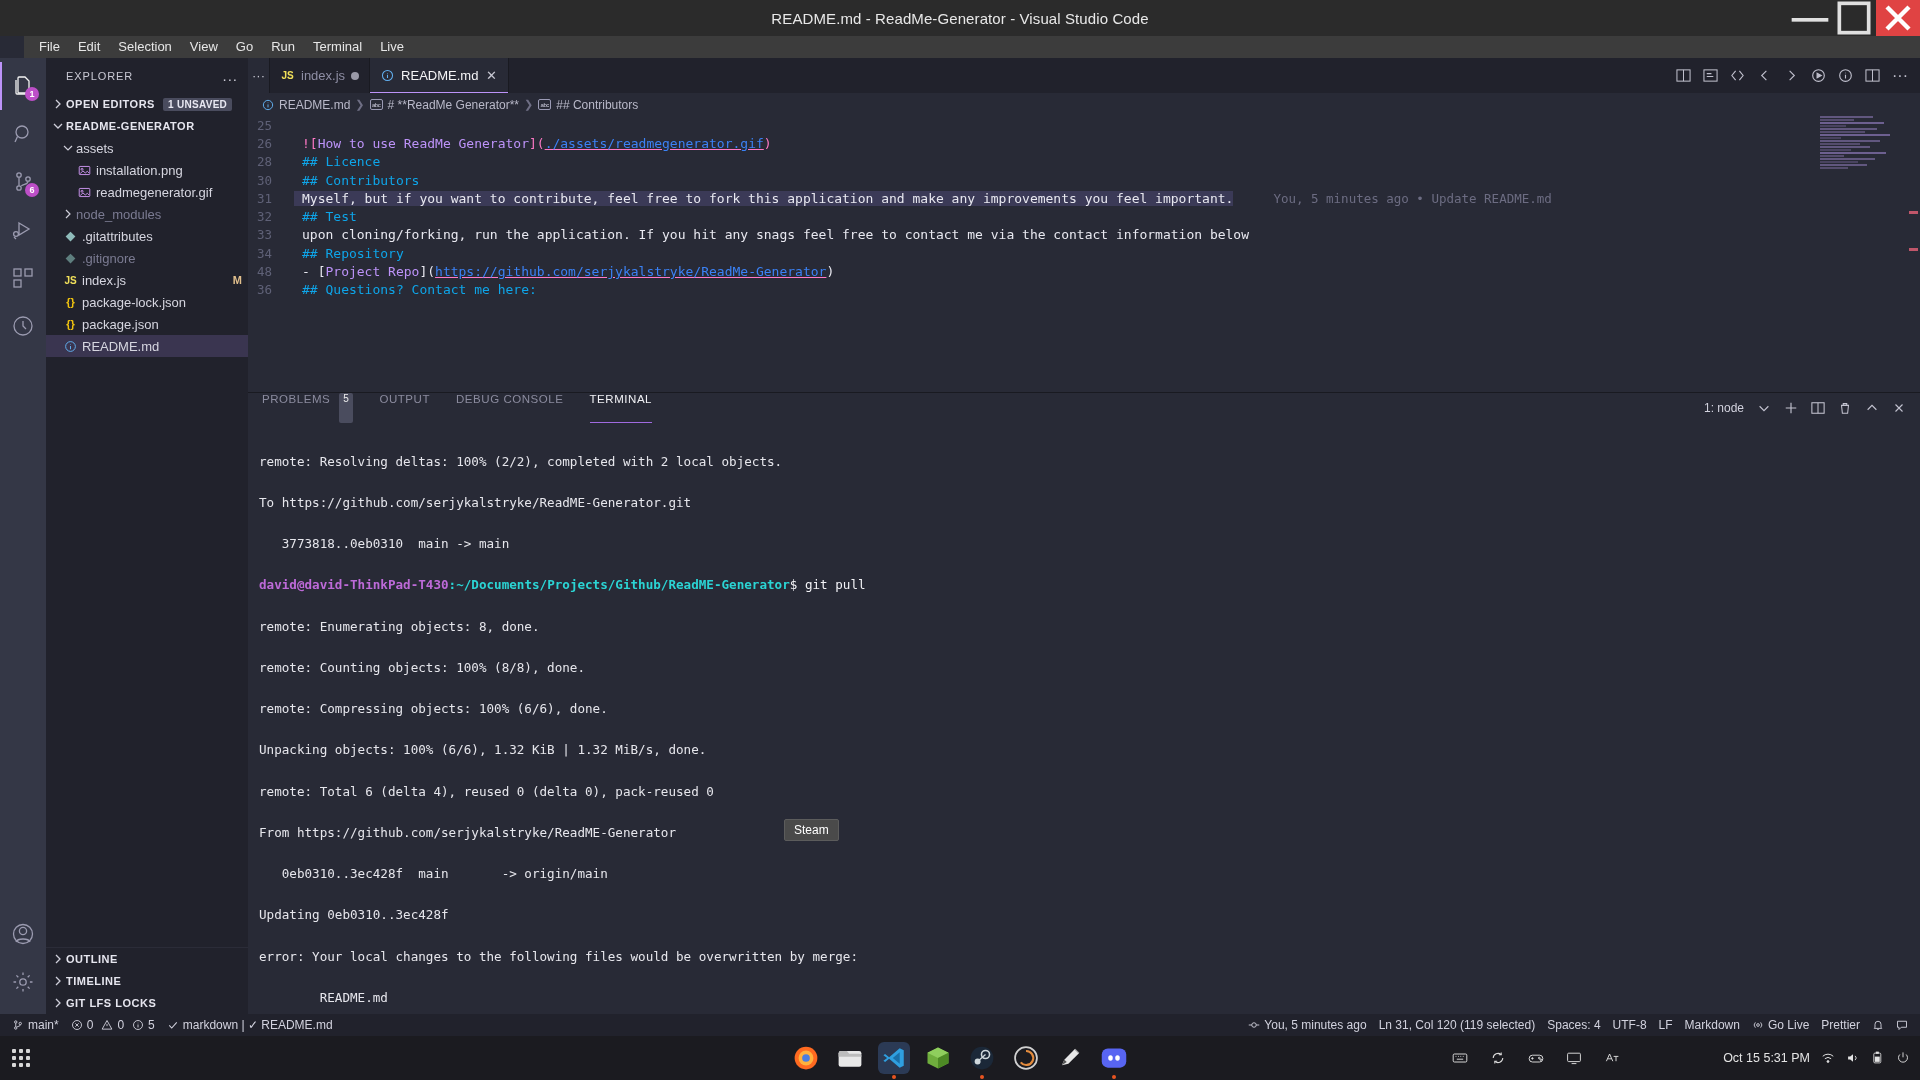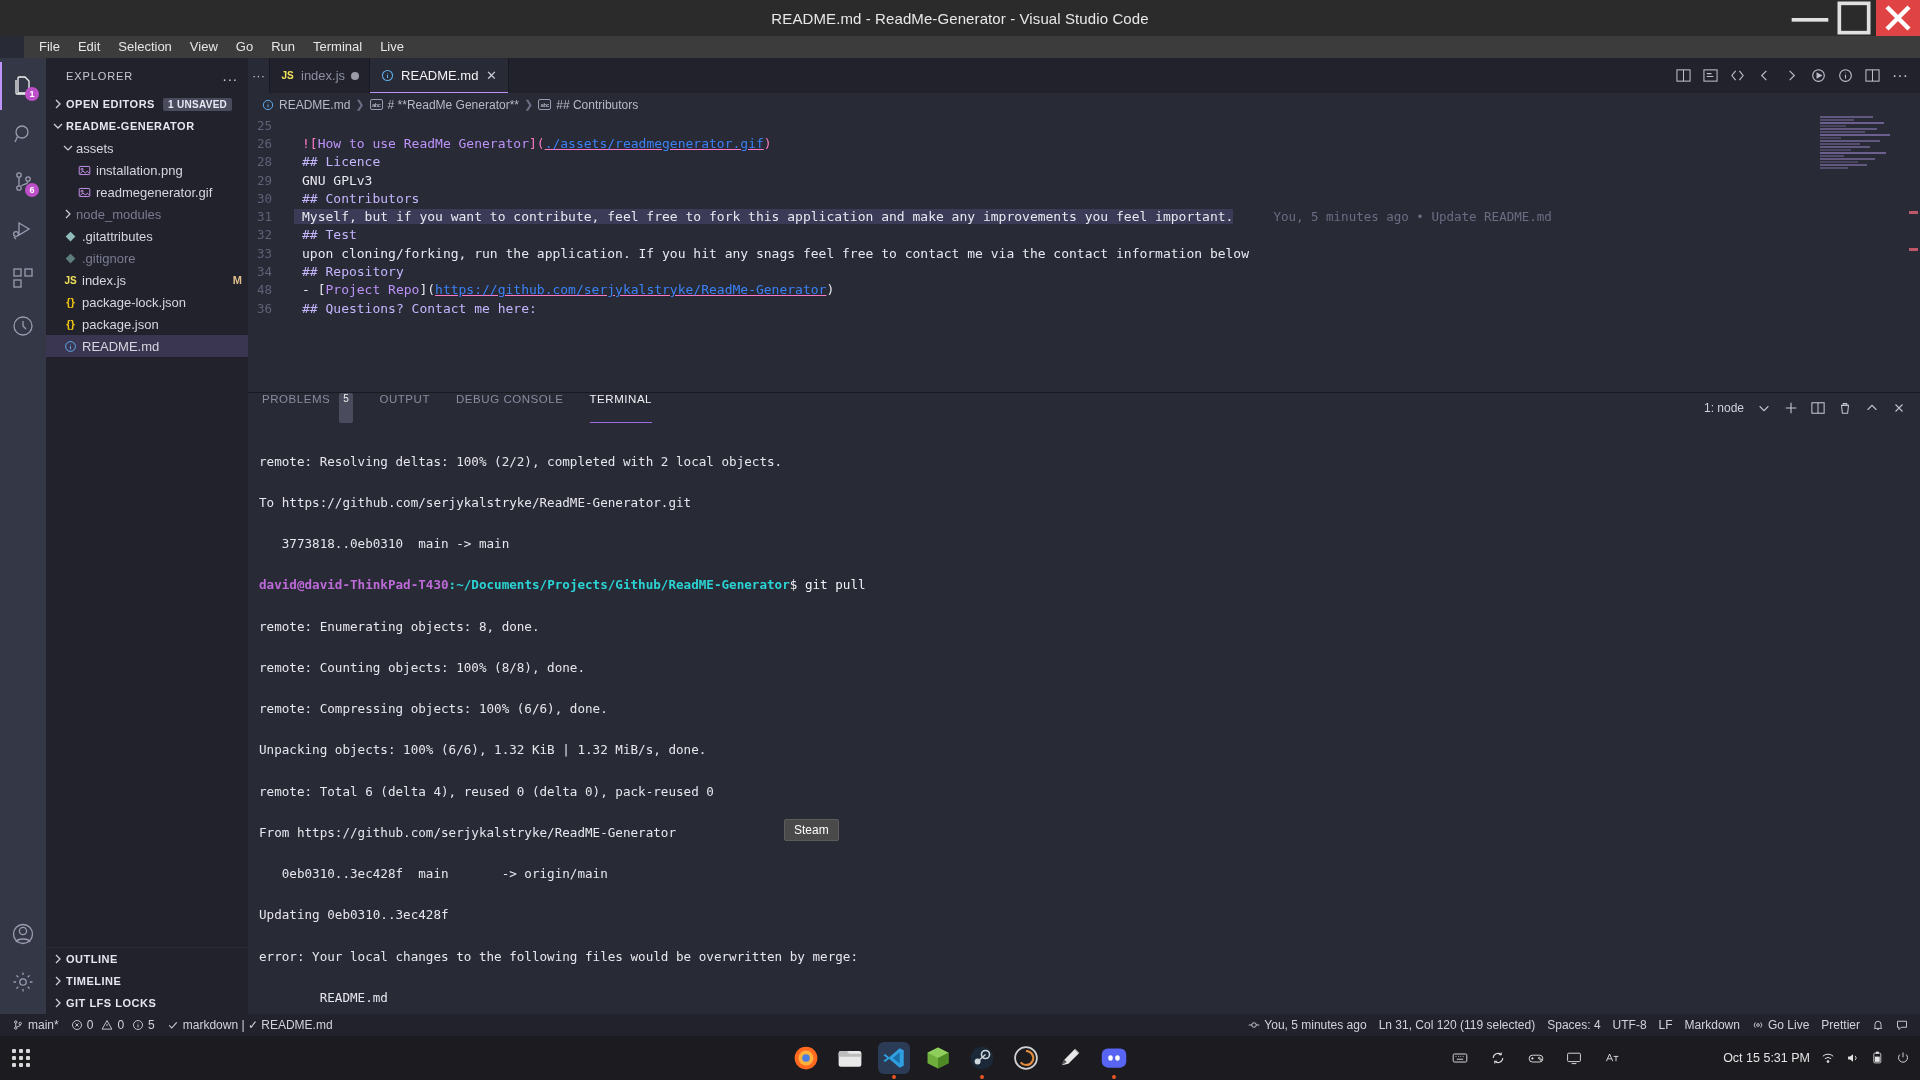--- a/index.html
+++ b/index.html
@@ -93,21 +93,21 @@
   .bc-ico { display:inline-flex; align-items:center; }
   .bc-ico svg { width:12px; height:12px; }
   .sym-box { display:inline-flex; align-items:center; justify-content:center; width:13px; height:11px;
              border:1px solid #9b9bb5; border-radius:2px; font-size:6px; color:#cfcfe0; letter-spacing:-.5px;}
 
   .code-wrap { position:relative; flex:1; min-height:0; overflow:hidden;
                font-family:"DejaVu Sans Mono", monospace; font-size:13px; }
   .codeline { display:flex; height:18.3px; align-items:center; white-space:pre; }
   .lnum { width:46px; text-align:right; padding-right:22px; color:#5f6177; flex:none; font-size:12.5px; }
   .ctext { padding-left:8px; }
-  .k-head { color:#c4b5fd; }
+  .k-head { color:#0ea5e9; }
   .k-plain { color:#e8e8f0; }
   .k-str { color:#ff79c6; }
   .k-link { color:#bd93f9; }
   .k-url { color:#3b82f6; }
   .sel-line { background:#3b3a57; }
   .blame { color:#6c6c82; font-style:normal; padding-left:40px; font-size:12.5px; }
   .underline-pink { text-decoration:underline; text-decoration-color:#ff79c6; }
 
   .minimap { position:absolute; right:14px; top:0; width:86px; height:100%; opacity:.85; }
   .mm-line { height:2px; margin-bottom:1px; }
@@ -502,24 +502,20 @@
           <span class="lnum">25</span>
           <span class="ctext"></span>
         </div>
         <div class="codeline">
           <span class="lnum">26</span>
           <span class="ctext"><span class="k-str">![</span><span class="k-link">How to use ReadMe Generator</span><span class="k-str">](</span><span class="k-url underline-pink">./assets/readmegenerator.gif</span><span class="k-str">)</span></span>
         </div>
         <div class="codeline">
           <span class="lnum">28</span>
           <span class="ctext k-head">## Licence</span>
-        </div>
-        <div class="codeline">
-          <span class="lnum">29</span>
-          <span class="ctext k-plain">GNU GPLv3</span>
         </div>
         <div class="codeline">
           <span class="lnum">30</span>
           <span class="ctext k-head">## Contributors</span>
         </div>
         <div class="codeline">
           <span class="lnum">31</span>
           <span class="ctext k-plain sel-line">Myself, but if you want to contribute, feel free to fork this application and make any improvements you feel important.</span>
           <span class="blame">You, 5 minutes ago • Update README.md</span>
         </div>

